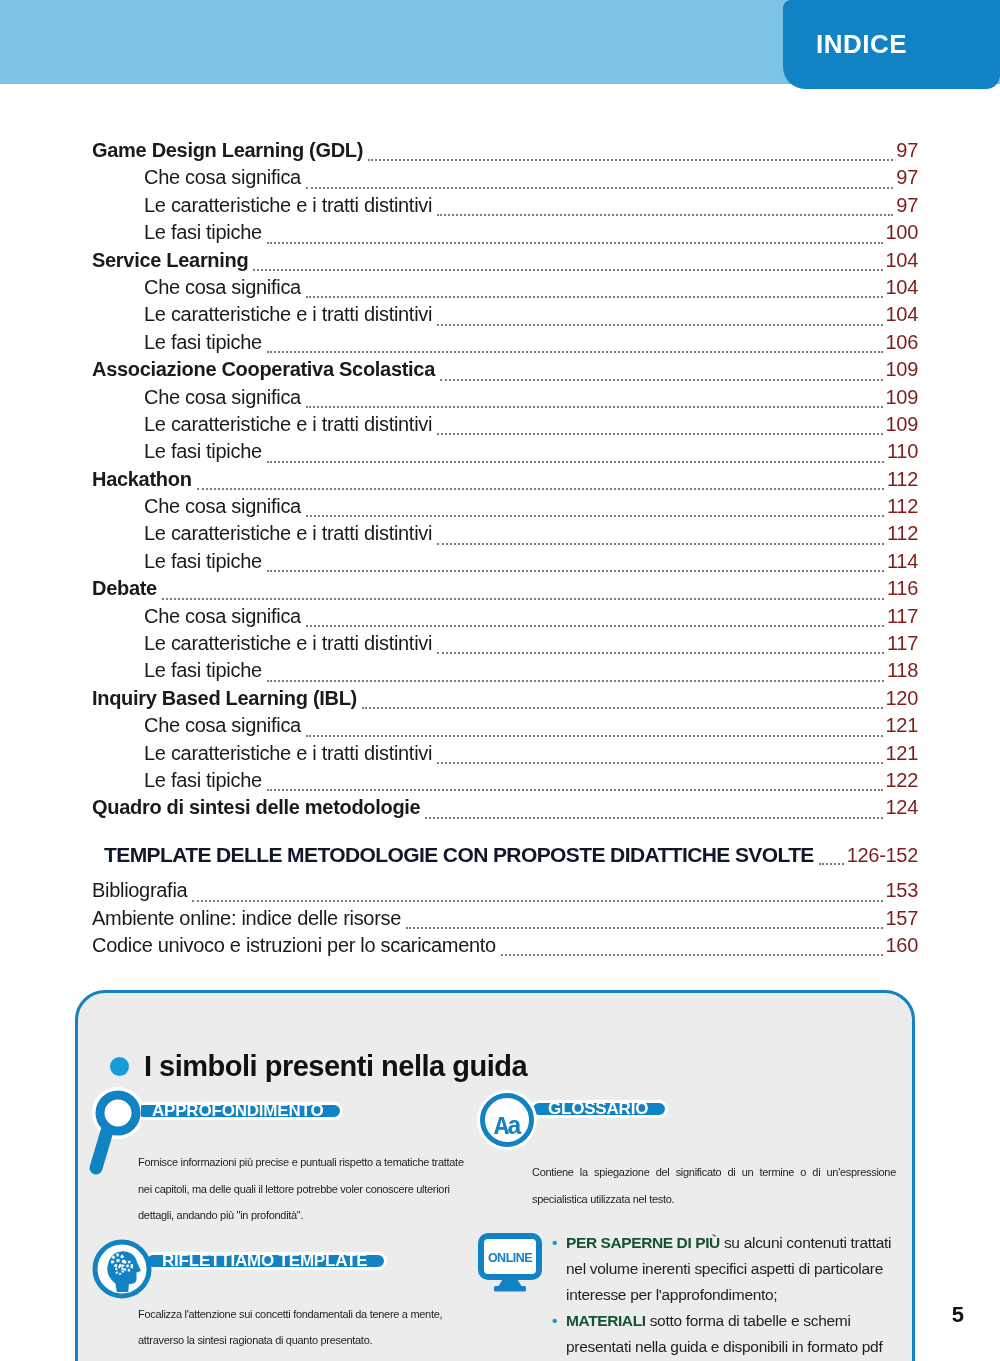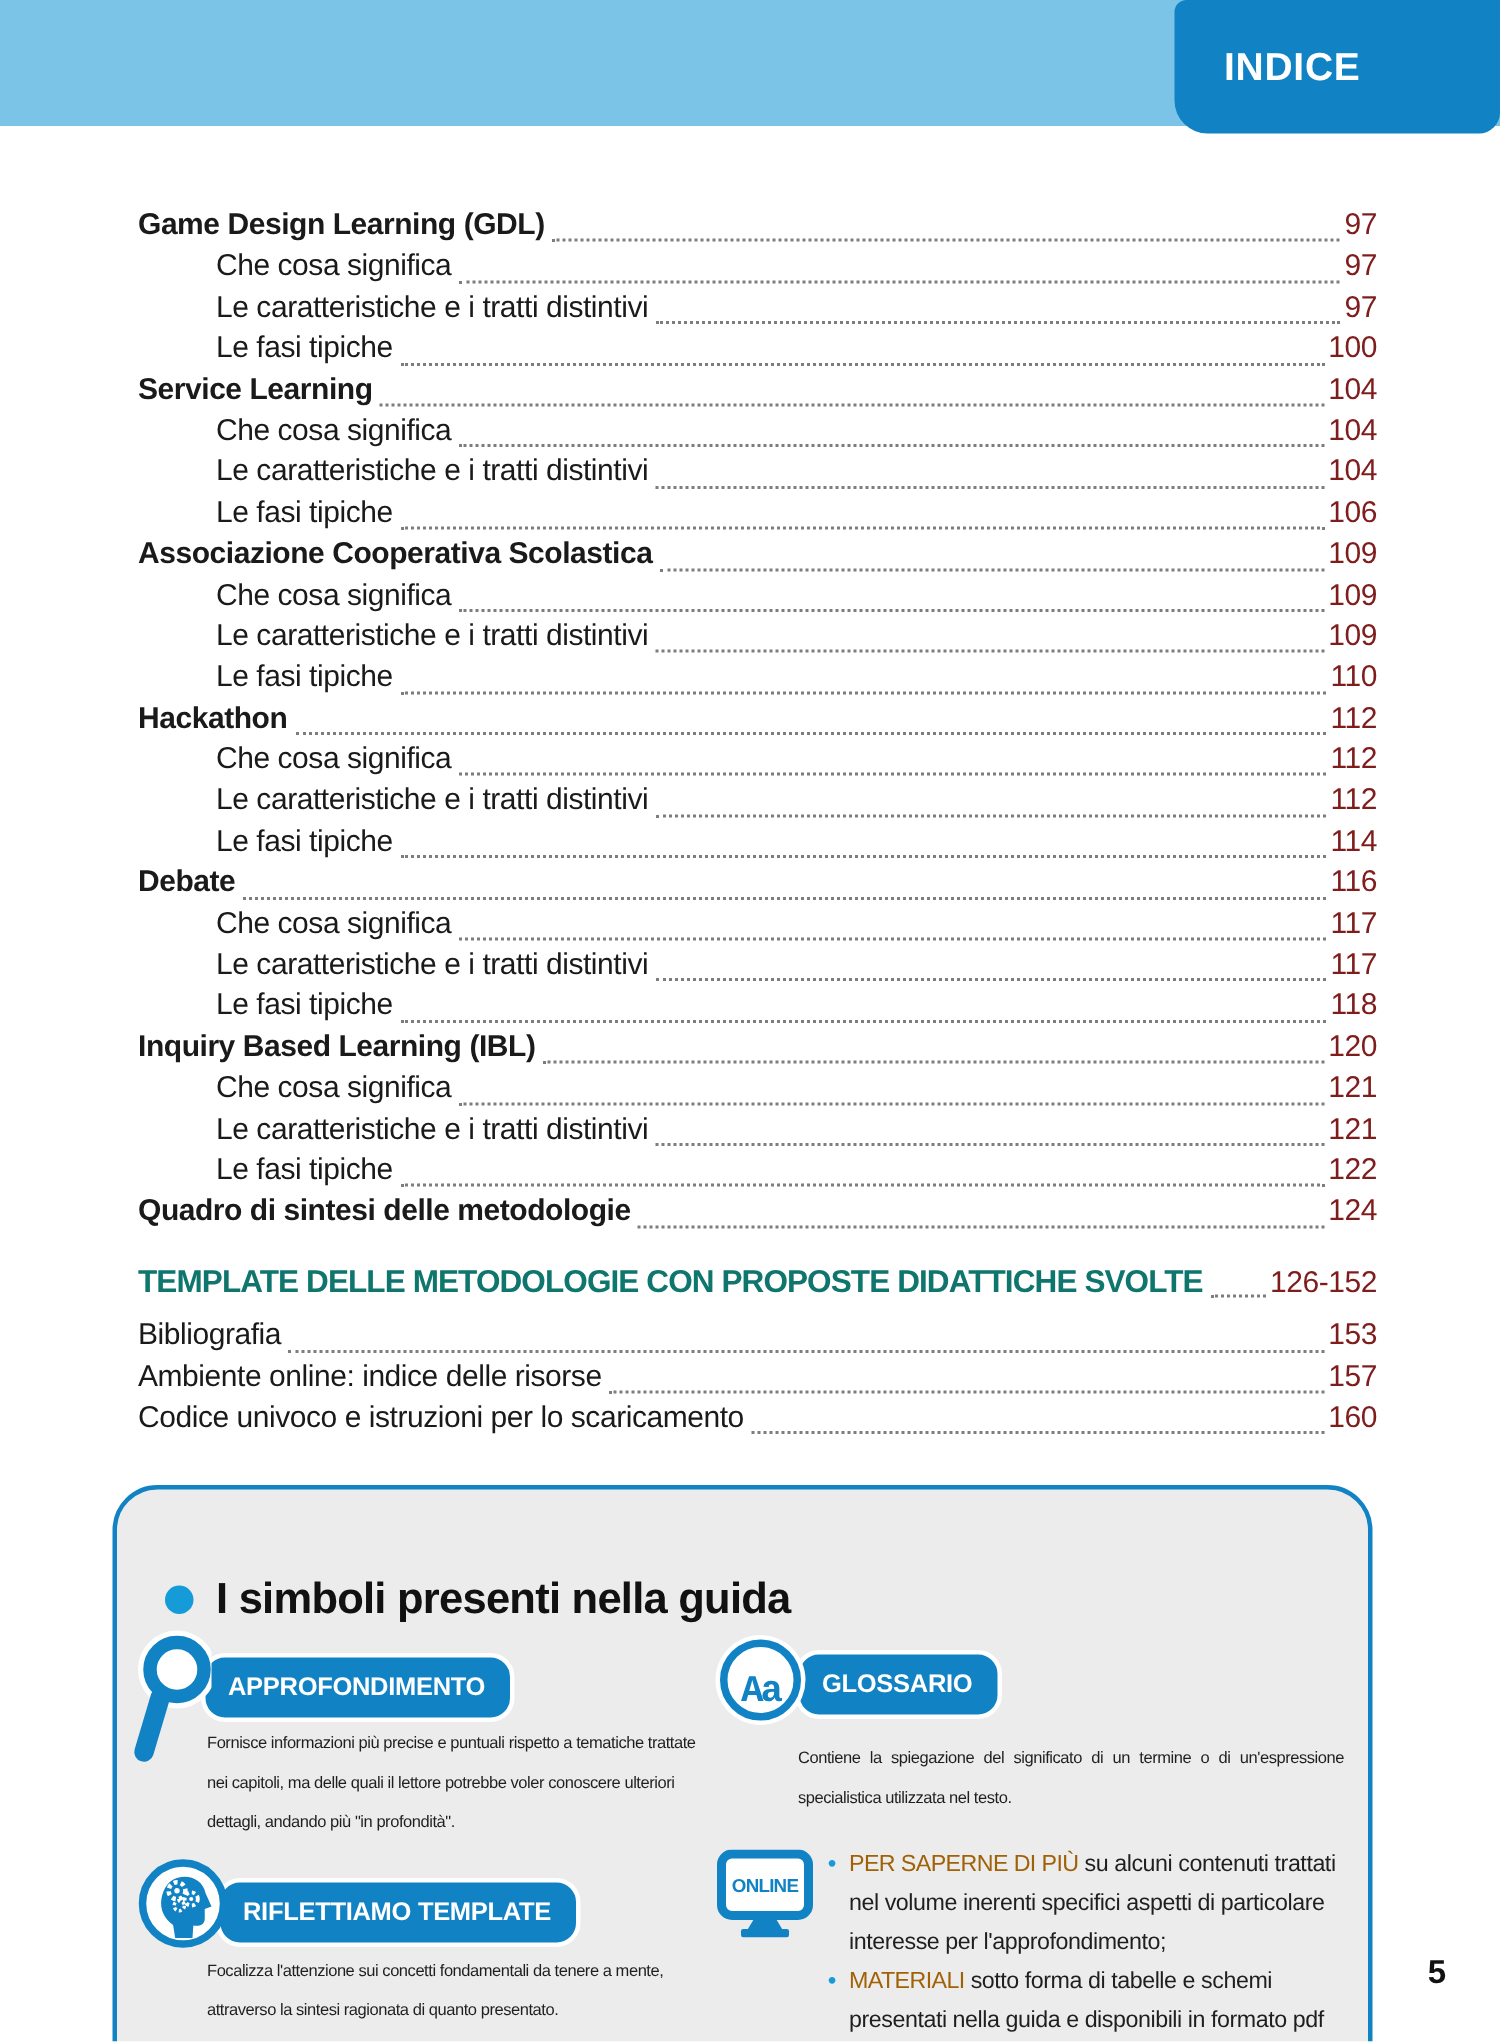--- a/index.html
+++ b/index.html
@@ -17,21 +17,21 @@
     background:#1182c4; border-radius:8px 0 14px 22px;
     display:flex; align-items:center; justify-content:center; padding-right:60px;
     color:#ffffff; font-weight:bold; font-size:26px; letter-spacing:0.5px;
   }
 
   
   .toc { position:absolute; top:139px; left:92px; right:82px; }
   .toc-row { display:flex; align-items:baseline; height:27.4px; font-size:20px; letter-spacing:-0.3px; }
   .toc-row.main .toc-label { font-weight:bold; }
   .toc-row.sub { padding-left:52px; }
-  .toc-row.chapter .toc-label { color:#0f766e; font-weight:bold; font-size:21px; letter-spacing:-0.6px; }
+  .toc-row.chapter .toc-label { color:#0f172a; font-weight:bold; font-size:21px; letter-spacing:-0.6px;margin-left:12px; }
   .toc-row.gap-large { margin-top:19px; }
   .toc-row.gap-small { margin-top:9px; }
   .leader { flex:1; align-self:flex-end; height:0; margin:0 3px 5px 5px; border-bottom:2px dotted #7d7d7d; min-width:20px; }
   .toc-page { font-weight:normal; font-size:20px; color:#7f1d1d; white-space:nowrap; }
 
   
   .legend {
     position:absolute; top:990px; left:75px; width:840px; height:404px;
     background:#ececec; border:3px solid #1182c4; border-radius:30px;
   }
@@ -39,21 +39,21 @@
   .title-dot { width:19px; height:19px; border-radius:50%; background:#149bd8; flex:0 0 auto; }
   .legend-title-text { font-size:29px; font-weight:bold; letter-spacing:-0.5px; color:#111; }
 
   .cols { display:flex; padding:8px 14px 0 16px; }
   .col-left { width:384px; flex:0 0 auto; }
   .col-right { flex:1; min-width:0; }
 
   .sym { position:relative; height:48px; }
   .icon-abs { position:absolute; z-index:2; }
   .pill {
-    position:absolute; display:flex; align-items:center; height:46px; z-index:1;
+    position:absolute; display:flex; align-items:center; height:18px; z-index:1;
     border-radius:16px; background:#1182c4; border:3px solid #ffffff;
     color:#ffffff; font-weight:bold; font-size:17px; letter-spacing:-0.2px;
     padding:0 17px 0 15px; white-space:nowrap;
   }
   .sym-appr .icon-abs { left:-7px; top:-14px; }
   .sym-appr .pill { left:40px; top:3px; }
   .sym-rifl { height:56px; margin-top:14px; }
   .sym-rifl .icon-abs { left:-2px; top:-4px; }
   .sym-rifl .pill { left:50px; top:9px; }
   .sym-glos .icon-abs { left:2px; top:-6px; }
@@ -68,21 +68,21 @@
     border:5px solid #1182c4; box-shadow:0 0 0 3px #ffffff;
     display:flex; align-items:flex-end; justify-content:center;
     font-family:Liberation Mono, monospace; font-weight:bold; color:#1182c4; font-size:25px; letter-spacing:-2px;
   }
 
   .online-row { display:flex; margin-top:18px; }
   .monitor-wrap { width:74px; flex:0 0 auto; padding-top:3px; }
   .online-list { list-style:none; flex:1; font-size:15.5px; line-height:26px; color:#1f1f1f; letter-spacing:-0.3px; }
   .online-list li { position:relative; padding-left:14px; }
   .online-list li::before { content:"\2022"; position:absolute; left:0; top:0; color:#149bd8; font-weight:bold; }
-  .lead { color:#a16207; font-weight:normal; letter-spacing:-0.4px; }
+  .lead { color:#14532d; font-weight:bold; letter-spacing:-0.4px; }
 
   .pageno { position:absolute; right:36px; bottom:33px; font-size:22px; font-weight:bold; color:#111; }
 </style>
 </head>
 <body>
 
 <div class="page">
 
   <div class="band"></div>
   <div class="tab">

